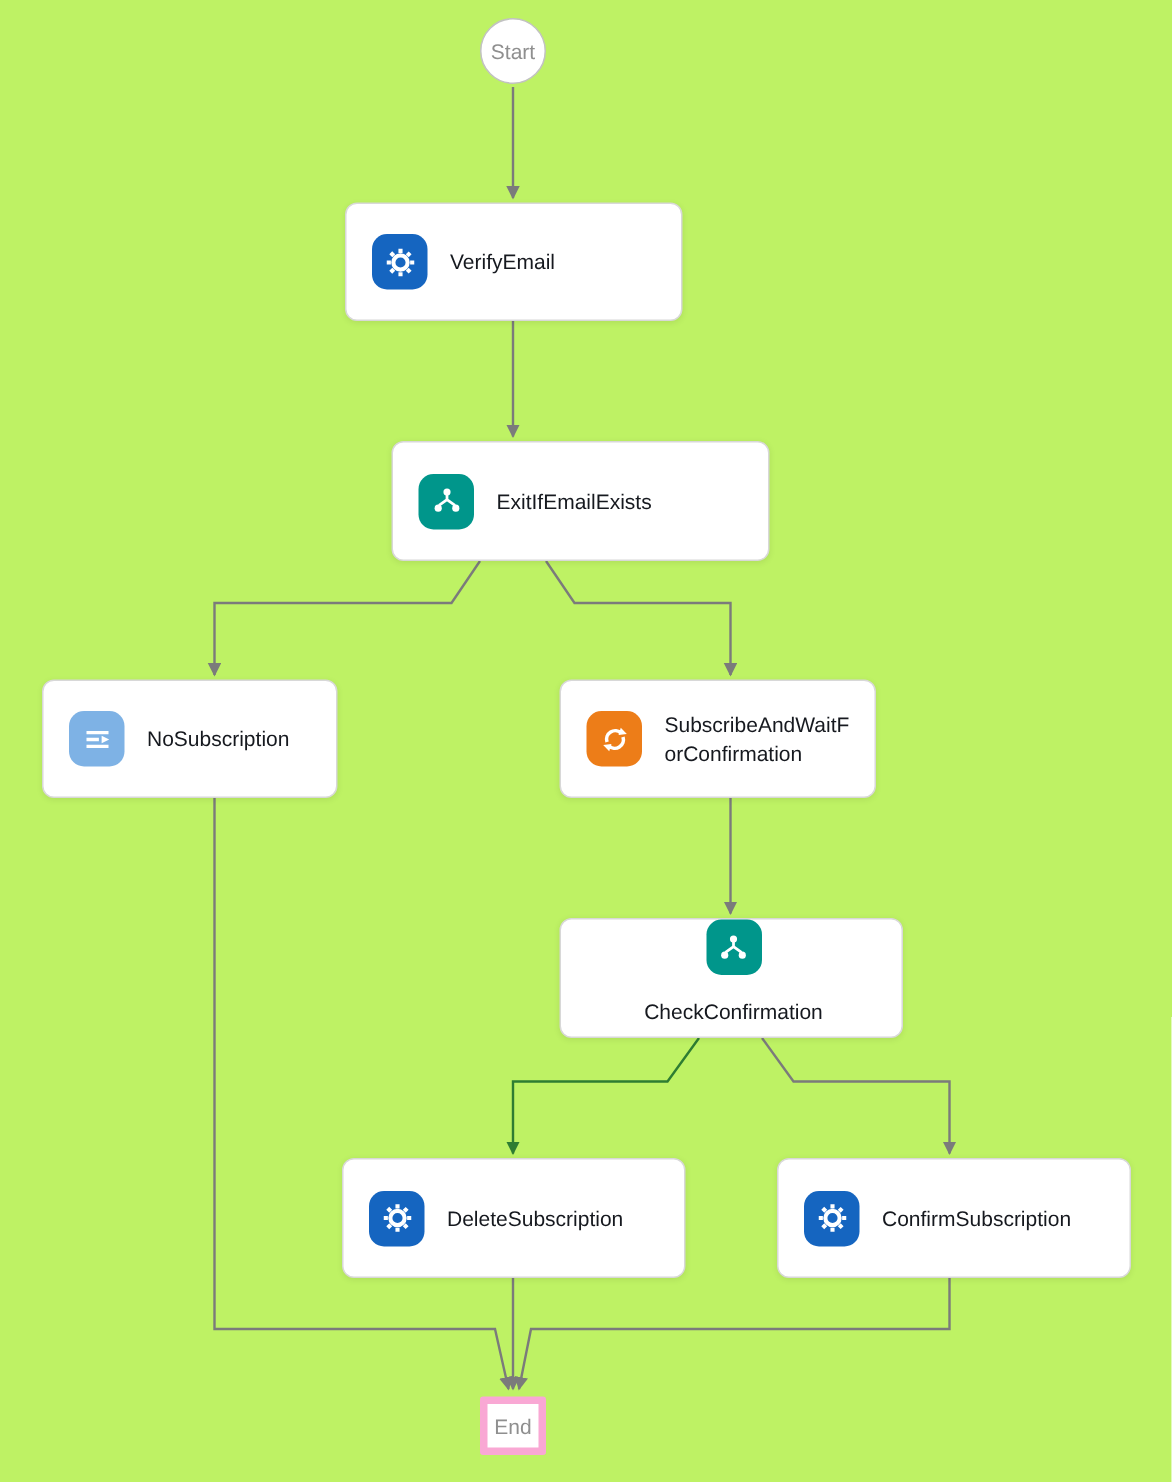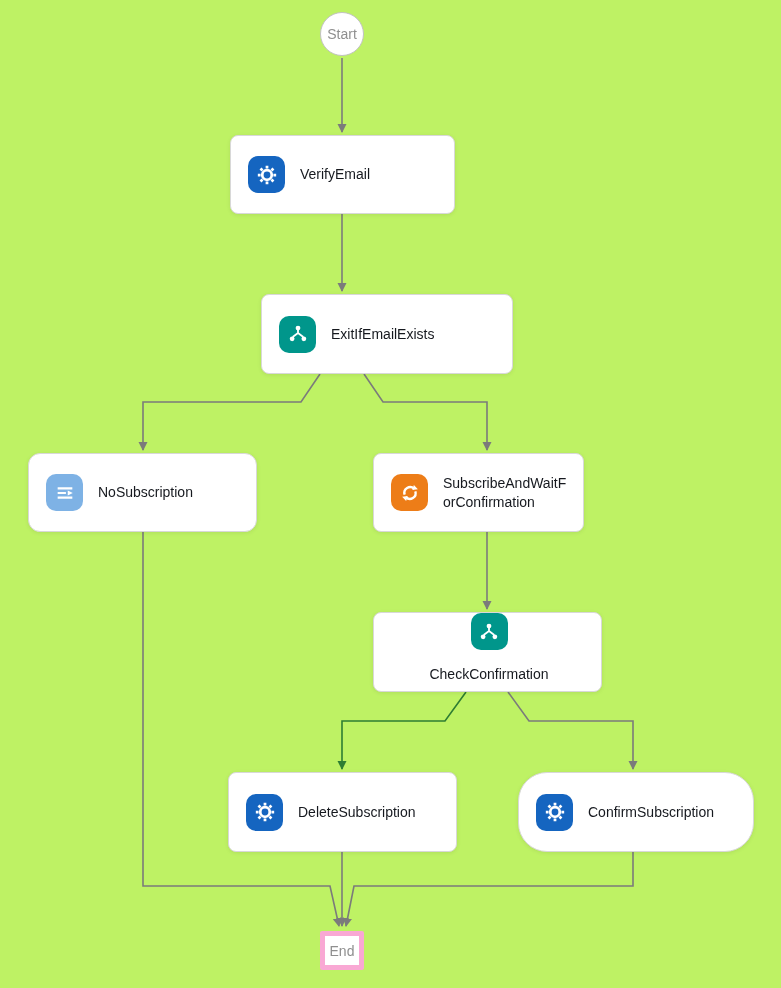--- a/index.html
+++ b/index.html
@@ -77,21 +77,21 @@
           <path d="M12 7.5v3.5M12 11l-5.8 4.2M12 11l5.8 4.2"></path>
         </g>
         <circle cx="12" cy="5.5" r="2.6" fill="#fff"></circle>
         <circle cx="5.6" cy="17.2" r="2.6" fill="#fff"></circle>
         <circle cx="18.4" cy="17.2" r="2.6" fill="#fff"></circle>
       </svg>
     </span>
     <span class="node-label">ExitIfEmailExists</span>
   </div>
 
-  <div class="node" style="left:28px;top:453px;width:229px;height:79px;border-radius:12px;">
+  <div class="node" style="left:28px;top:453px;width:197px;height:79px;">
     <span class="icon" style="background-color: rgb(126, 178, 229);">
       <svg viewBox="0 0 24 24">
         <g stroke="#fff" stroke-width="2.4" fill="none">
           <path d="M4 7h16M4 12h9M4 17h16"></path>
         </g>
         <polygon points="15,9.2 20.5,12 15,14.8" fill="#fff"></polygon>
       </svg>
     </span>
     <span class="node-label">NoSubscription</span>
   </div>
@@ -129,21 +129,21 @@
       <svg viewBox="0 0 24 24">
         <g stroke="#fff" stroke-width="3" fill="none">
           <circle cx="12" cy="12" r="5.2"></circle>
           <path d="M12 2v3M12 19v3M2 12h3M19 12h3M4.9 4.9l2.2 2.2M16.9 16.9l2.1 2.1M4.9 19.1l2.2-2.2M16.9 7.1l2.1-2.1"></path>
         </g>
       </svg>
     </span>
     <span class="node-label">DeleteSubscription</span>
   </div>
 
-  <div class="node" style="left:518px;top:772px;width:236px;height:80px;border-radius:29px;">
+  <div class="node" style="left:518px;top:772px;width:236px;height:80px;">
     <span class="icon" style="background-color: rgb(21, 101, 192);">
       <svg viewBox="0 0 24 24">
         <g stroke="#fff" stroke-width="3" fill="none">
           <circle cx="12" cy="12" r="5.2"></circle>
           <path d="M12 2v3M12 19v3M2 12h3M19 12h3M4.9 4.9l2.2 2.2M16.9 16.9l2.1 2.1M4.9 19.1l2.2-2.2M16.9 7.1l2.1-2.1"></path>
         </g>
       </svg>
     </span>
     <span class="node-label">ConfirmSubscription</span>
   </div>

